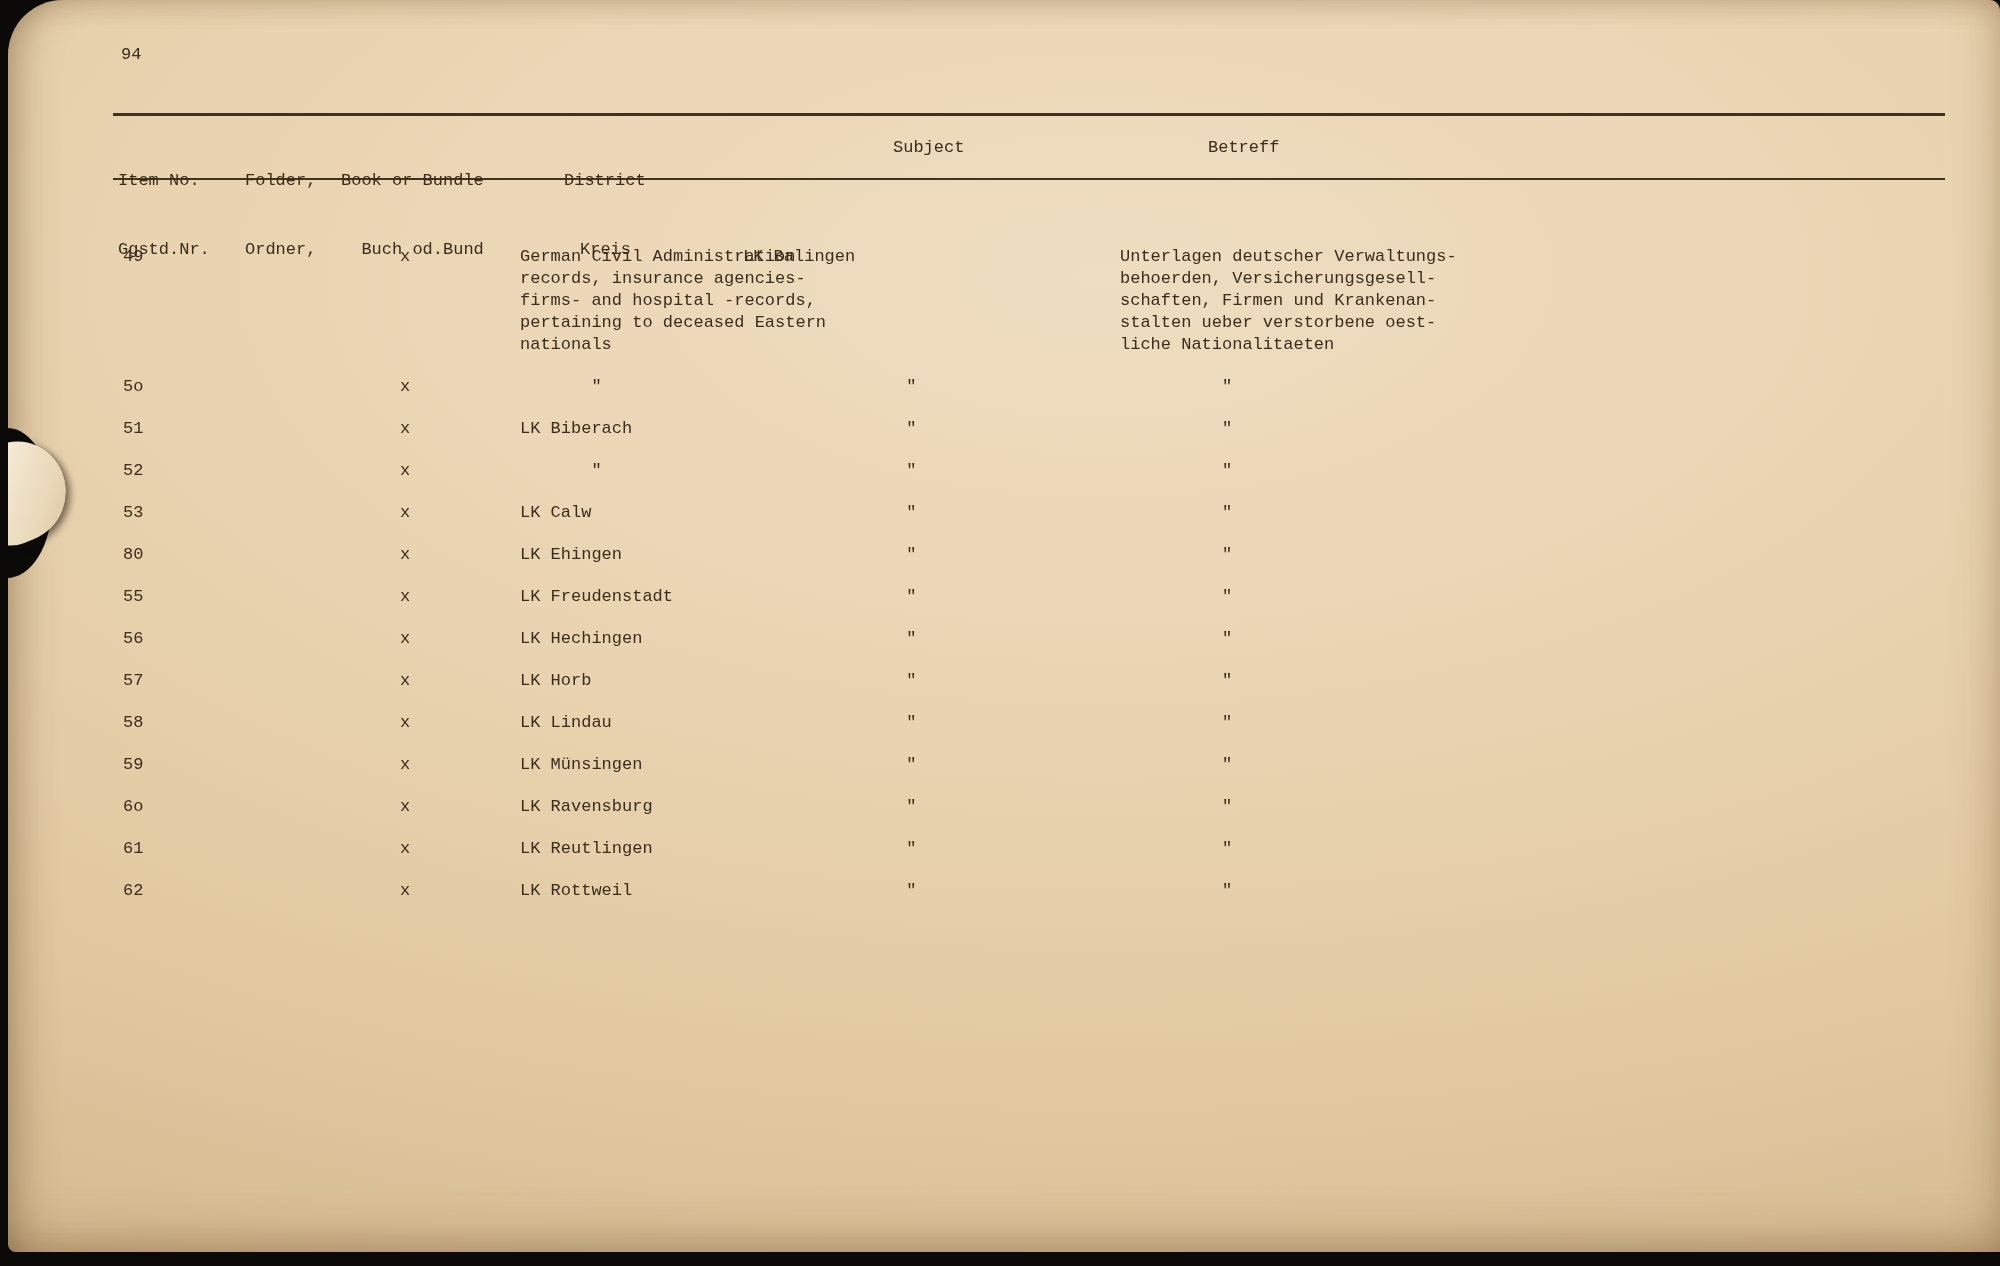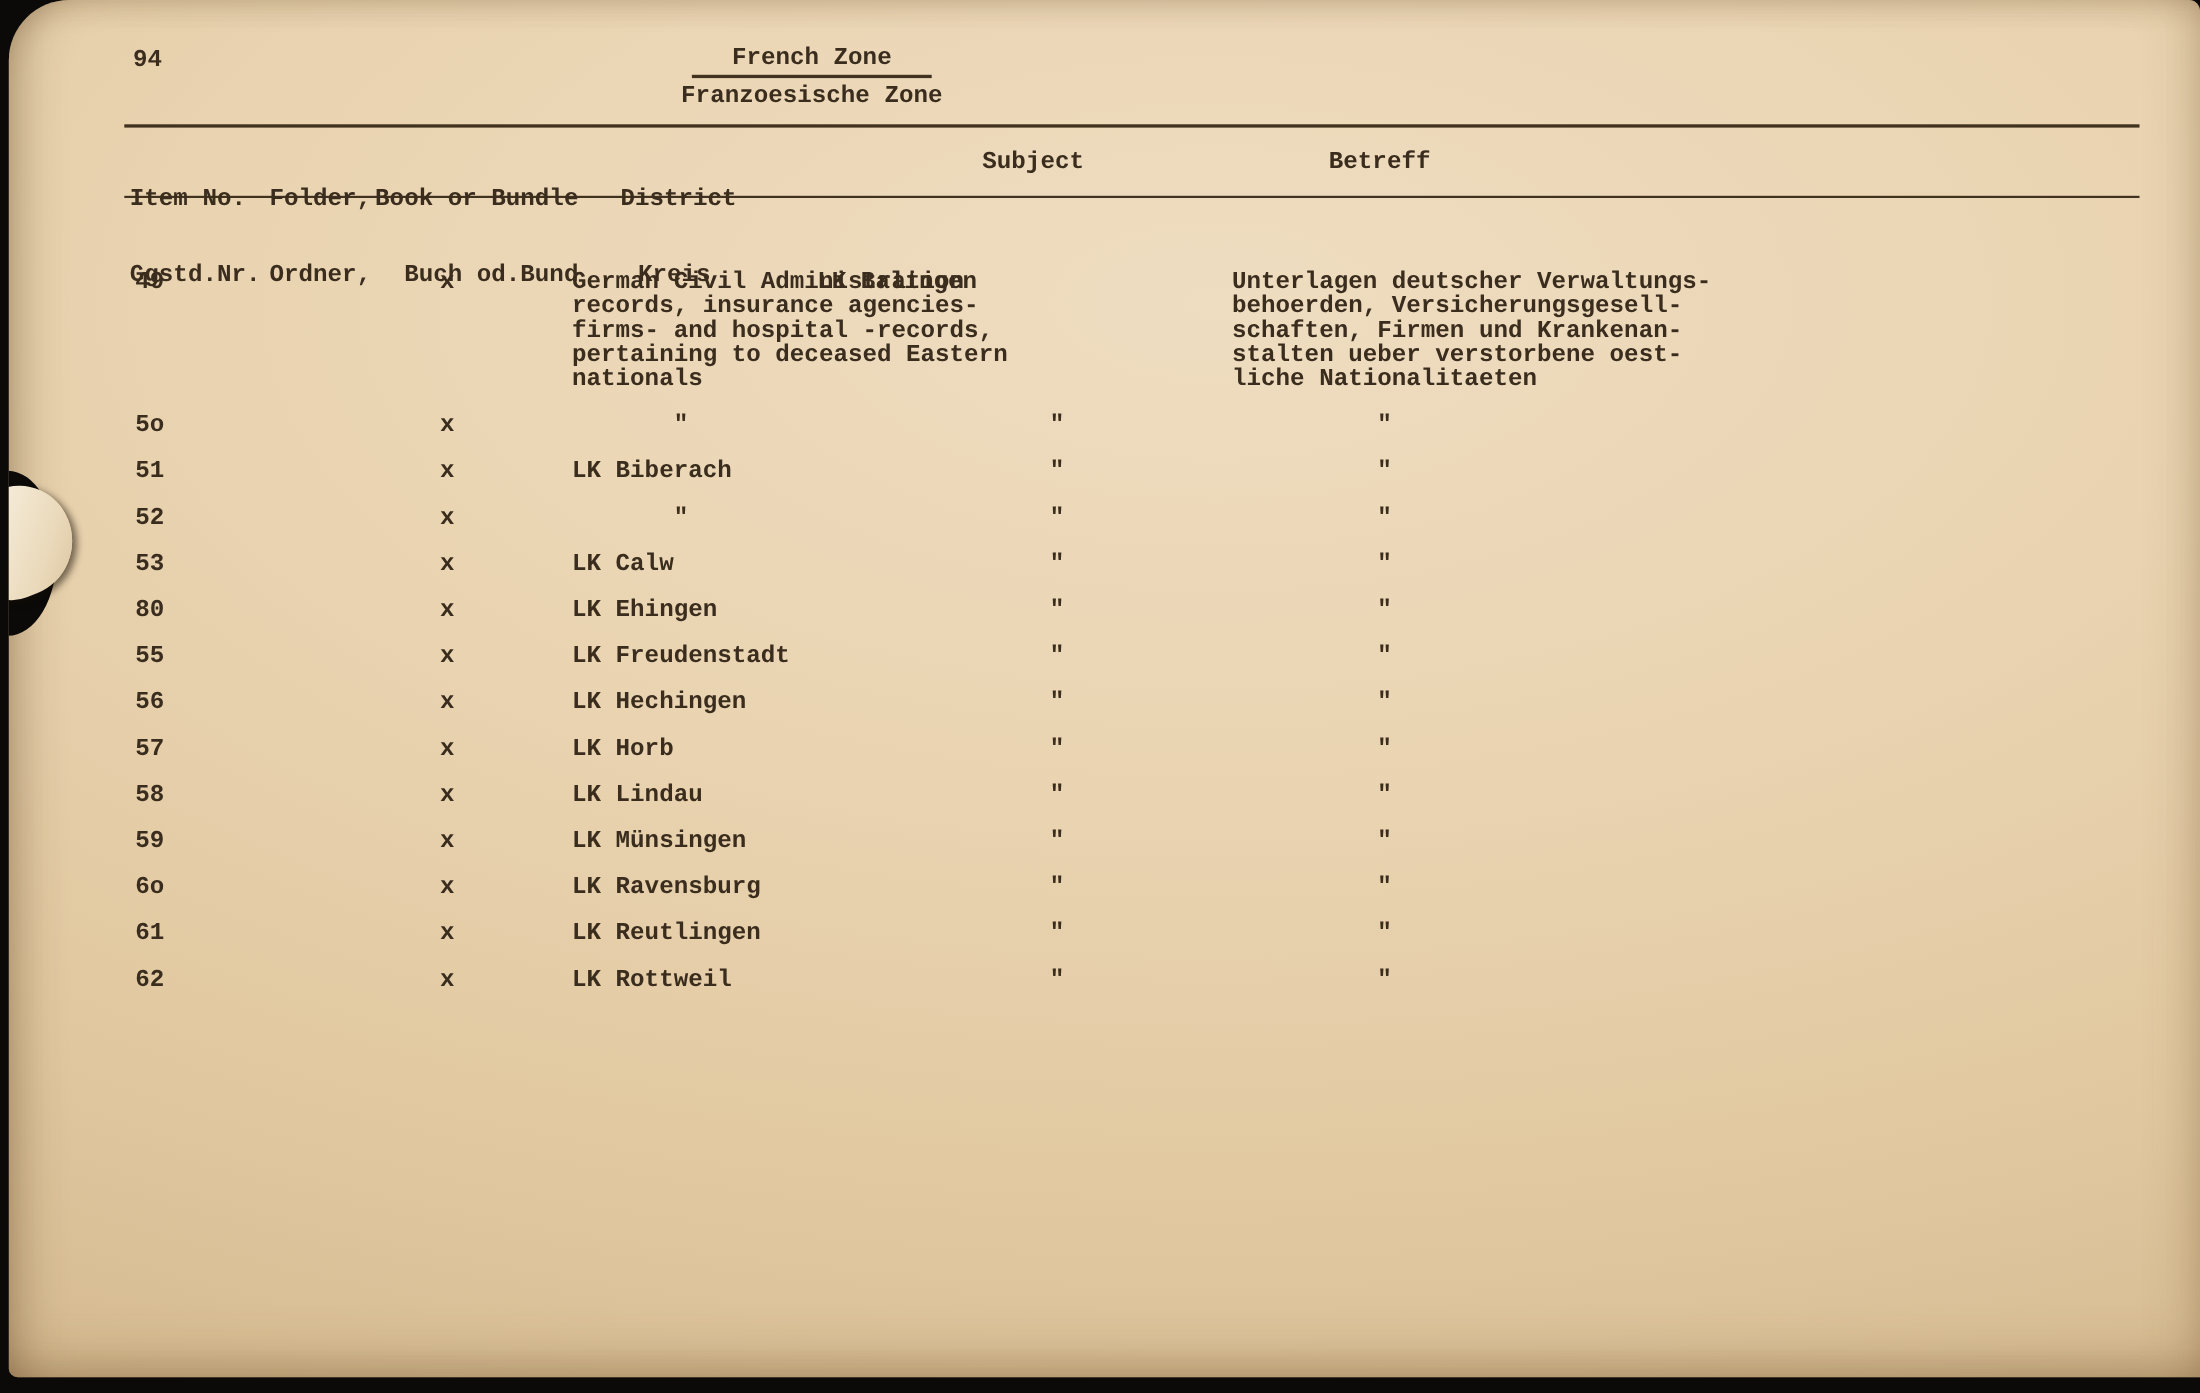--- a/index.html
+++ b/index.html
@@ -28,22 +28,22 @@
     border-bottom-left-radius: 8px;
     border-top-right-radius: 10px;
     background:
       radial-gradient(ellipse 120% 95% at 55% 22%, #efddc1 0%, #e9d3b0 40%, #e0c79f 72%, #d3b78d 100%);
     box-shadow:
       inset 30px 0 45px -25px rgba(80, 52, 22, 0.38),
       inset -28px 0 50px -28px rgba(110, 75, 35, 0.30),
       inset 0 -35px 55px -30px rgba(95, 62, 25, 0.35),
       inset 0 18px 30px -20px rgba(95, 62, 25, 0.25);
     color: #3a2d1e;
-    font-weight: bold;
-    font-size: 22px;
+    font-weight: normal;
+    font-size: 17px;
     line-height: 22px;
   }
   .curl-dark {
     position: absolute;
     left: -46px;
     top: 428px;
     width: 90px;
     height: 150px;
     background: #0b0a08;
     border-radius: 50%;
@@ -126,24 +126,20 @@
 <body>
 
 <div class="scan">
   <div class="page">
 
     <div class="curl-dark"></div>
     <div class="curl"></div>
 
     <div class="page-number">94</div>
 
-    <div class="title-block">
-      <span class="title-en">French Zone</span>
-      <div class="title-de">Franzoesische Zone</div>
-    </div>
 
     <div class="rule rule-top"></div>
     <div class="rule rule-mid"></div>
 
     <div class="hdr hdr-item">
       <div>Item No.</div>
       <div>Ggstd.Nr.</div>
     </div>
     <div class="hdr hdr-folder">
       <div>Folder,</div>

